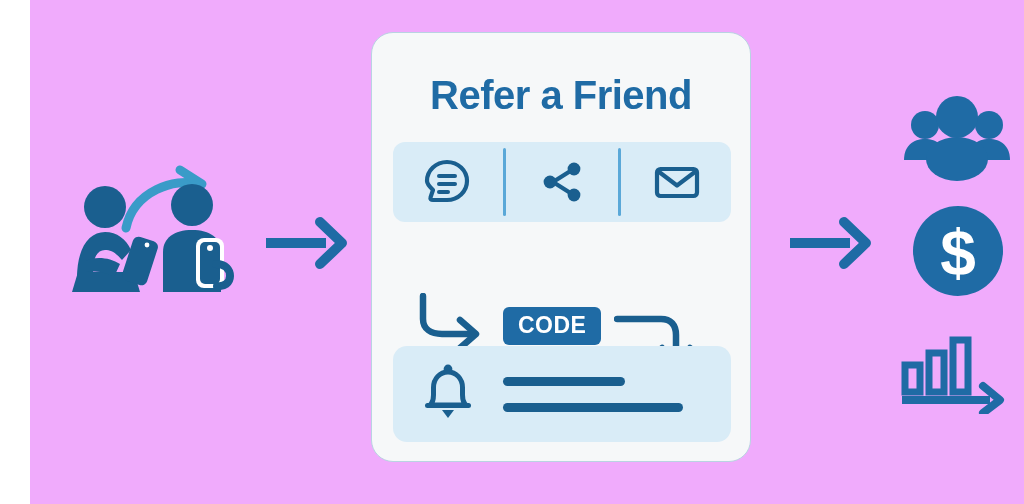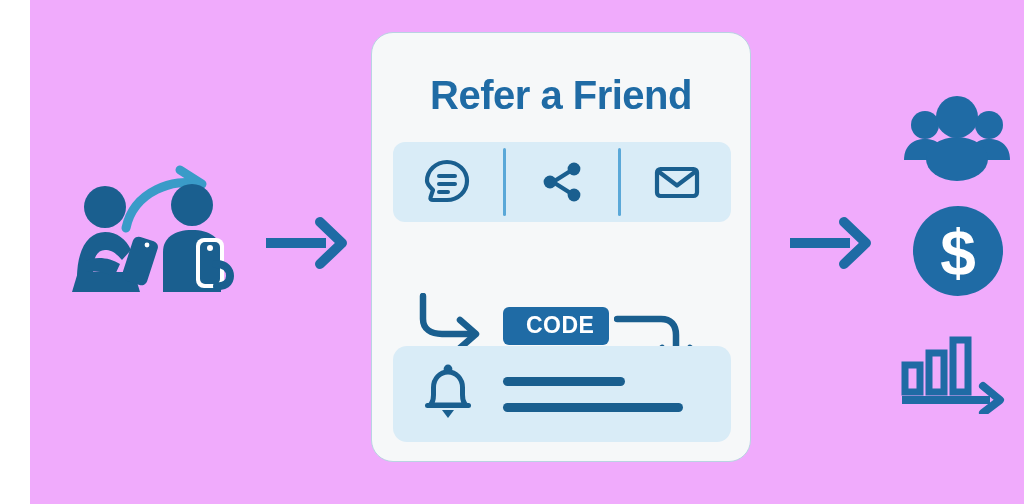--- a/index.html
+++ b/index.html
@@ -80,21 +80,21 @@
     background: #5aa8d8;
     border-radius: 2px;
   }
 
   
   #code-row { left: 0; top: 210px; width: 380px; height: 110px; }
   #code-badge {
     position: absolute;
     left: 131px;
     top: 64px;
-    padding: 7px 15px 8px 23px;
+    padding: 7px 15px 8px 15px;
     background: #1f6ba5;
     color: #ffffff;
     font-size: 23px;
     font-weight: bold;
     letter-spacing: 0.5px;
     border-radius: 6px;
     line-height: 1;
   }
   #arrow-code-in  { position: absolute; left: 44px;  top: 50px; }
   #arrow-code-out { position: absolute; left: 242px; top: 62px; }

